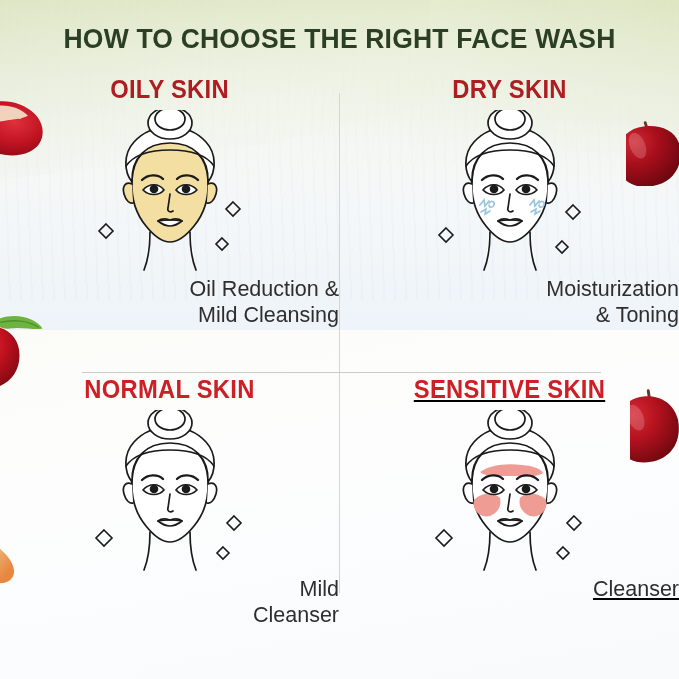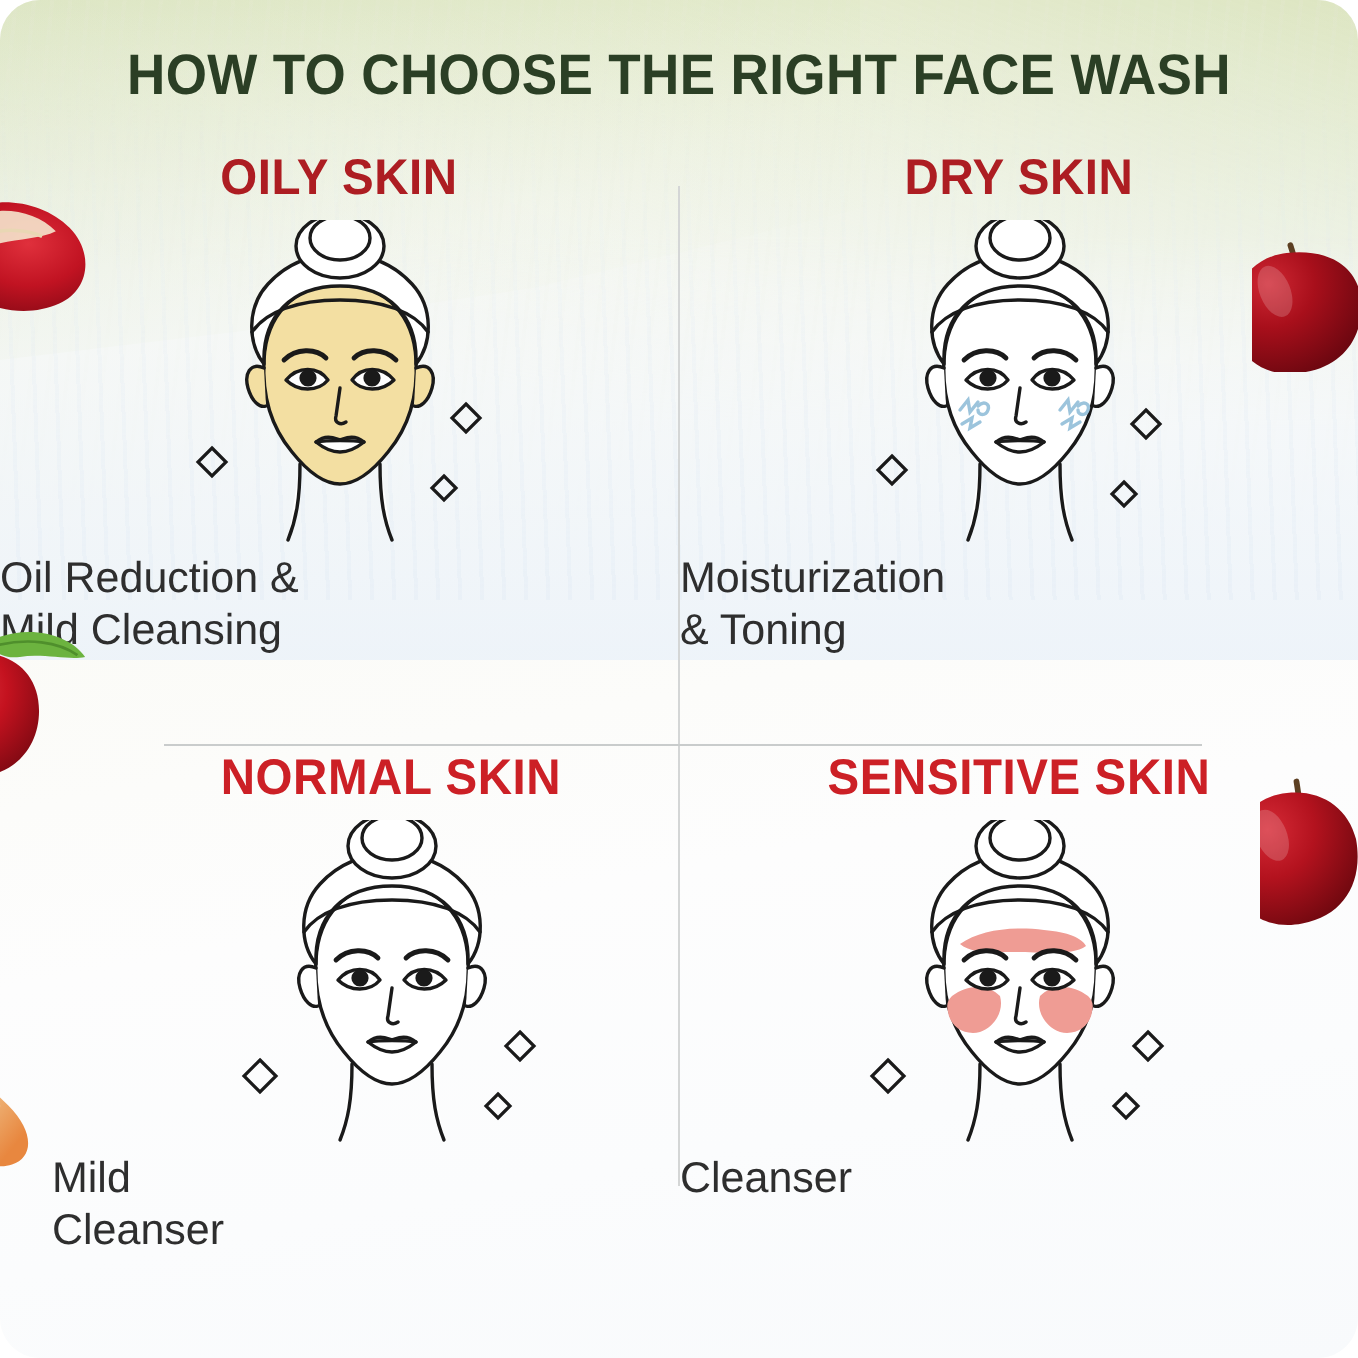--- a/index.html
+++ b/index.html
@@ -4,21 +4,20 @@
 <style>
   html,body{margin:0;padding:0;}
   body{
     width:679px;height:679px;overflow:hidden;
     font-family:"Liberation Sans", sans-serif;
     background:#ffffff;
   }
   #poster{
     position:relative;width:679px;height:679px;overflow:hidden;
     background:#fdfdfb;
-    border-radius:20px;
   }
   
   .bg-layer{position:absolute;inset:0;}
   .bg-base{
     background:
       linear-gradient(170deg,#f2f4e8 0%,#f6f7ee 18%,#fbfbf7 40%,#fdfdfd 62%,#fbfcfd 80%,#f8fafc 100%);
   }
   .bg-greenwash{
     top:0;left:0;width:679px;height:215px;
     background:linear-gradient(200deg, rgba(216,226,186,.85) 0%, rgba(228,235,205,.70) 30%, rgba(241,244,226,.45) 55%, rgba(252,252,246,0) 78%);
@@ -57,34 +56,34 @@
   }
 
   
   .v-divider{position:absolute;left:339px;top:93px;width:1px;height:500px;background:#d4d6d6;}
   .h-divider{position:absolute;left:82px;top:372px;width:519px;height:1px;background:#c9cccc;}
 
   
   .quad{position:absolute;width:339px;height:286px;}
   .q-tl{left:0;top:75px;}
   .q-tr{left:340px;top:75px;}
-  .q-bl{left:0;top:375px;margin-left:26px;}
-  .q-br{left:340px;top:375px;}
+  .q-bl{left:0;top:375px;}
+  .q-br{left:340px;top:375px;text-decoration:underline;}
 
   .skin-heading{
     text-align:center;font-weight:bold;font-size:25px;letter-spacing:.3px;
     font-family:"Liberation Sans Narrow","Liberation Sans",sans-serif;
     transform:scaleX(.95);
   }
   .q-tl .skin-heading,.q-tr .skin-heading{color:#ad1d22;}
   .q-bl .skin-heading,.q-br .skin-heading{color:#cc2026;}
 
   .face-wrap{height:160px;display:flex;align-items:flex-start;justify-content:center;margin-top:6px;}
   .caption{
-    text-align:left;font-size:21.5px;line-height:1.22;color:#2e2e2e;
+    text-align:right;font-size:21.5px;line-height:1.22;color:#2e2e2e;
     font-weight:400;margin-top:6px;
   }
   .caption span{display:block;}
 
   
   .fruit{position:absolute;}
   .f-topleft{left:-34px;top:95px;width:86px;height:86px;}
   .f-midleft{left:-40px;top:292px;width:96px;height:96px;}
   .f-botleft{left:-40px;top:516px;width:92px;height:92px;}
   .f-topright{left:626px;top:90px;width:96px;height:96px;}

